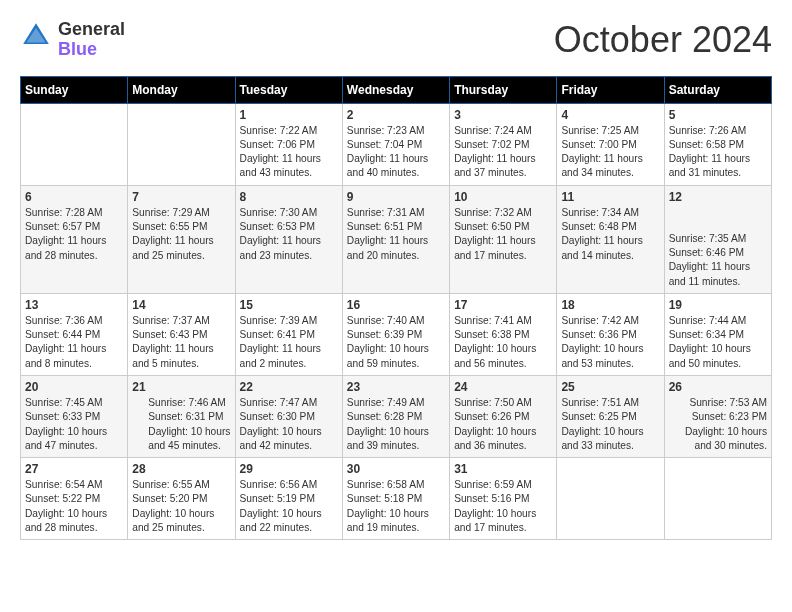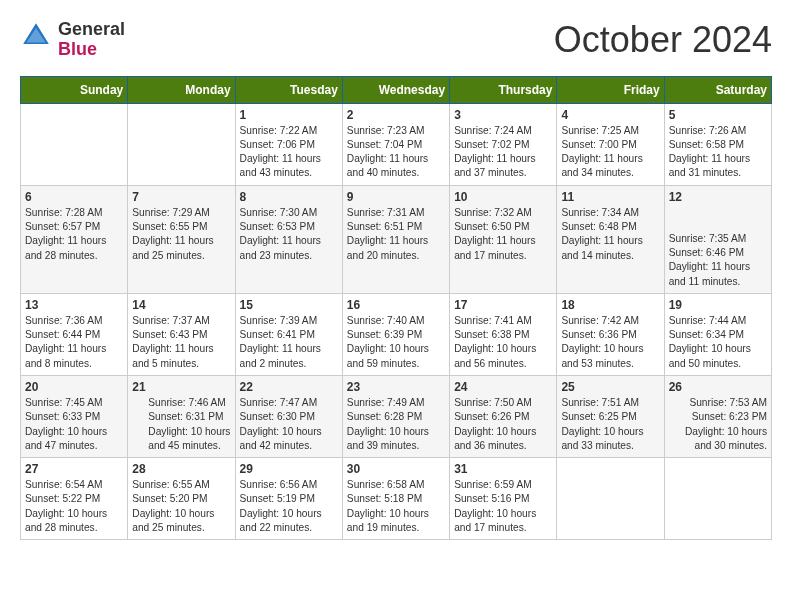--- a/index.html
+++ b/index.html
@@ -27,21 +27,21 @@
       line-height: 1.1;
     }
     .logo-general {
       font-size: 18px;
       font-weight: bold;
       color: #333;
     }
     .logo-blue {
       font-size: 18px;
       font-weight: bold;
-      color: #be185d;
+      color: #8b5cf6;
     }
     .logo-icon {
       width: 32px;
       height: 32px;
     }
     .title-block {
       text-align: right;
     }
     .title-month {
       font-size: 36px;
@@ -53,26 +53,26 @@
     .title-location {
       font-size: 16px;
       color: #555;
     }
     table {
       width: 100%;
       border-collapse: collapse;
       table-layout: fixed;
     }
     thead th {
-      background: #4d7c0f;
+      background: #000000;
       color: #fff;
       font-size: 12px;
       font-weight: bold;
       padding: 6px 4px;
-      text-align: right;
+      text-align: left;
       border: 1px solid #1a5fa0;
       margin-top: 13px;
     }
     tbody td {
       border: 1px solid #ccc;
       vertical-align: top;
       padding: 4px 4px;
       font-size: 10.5px;
       color: #333;
       min-height: 80px;

